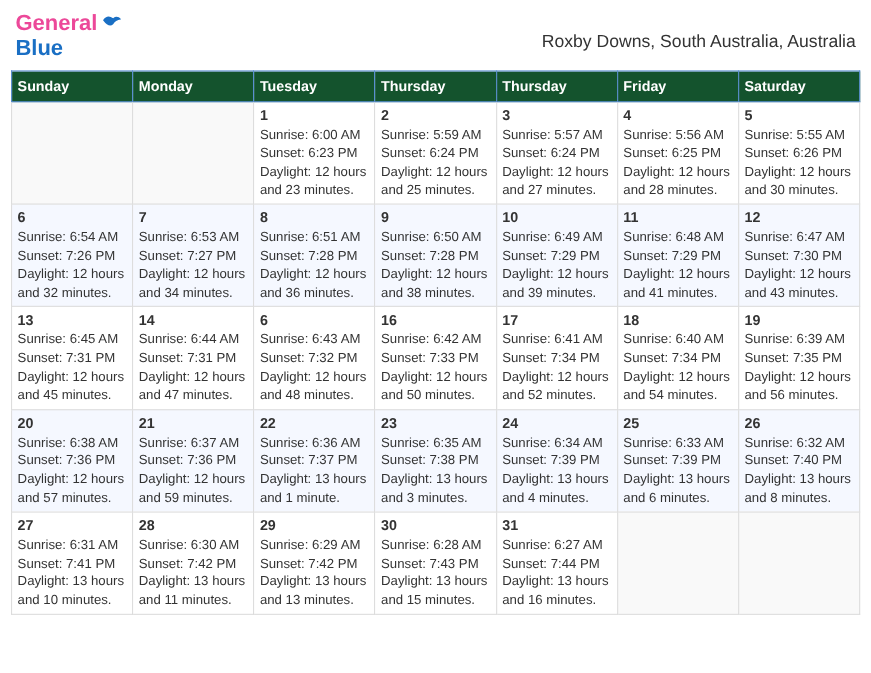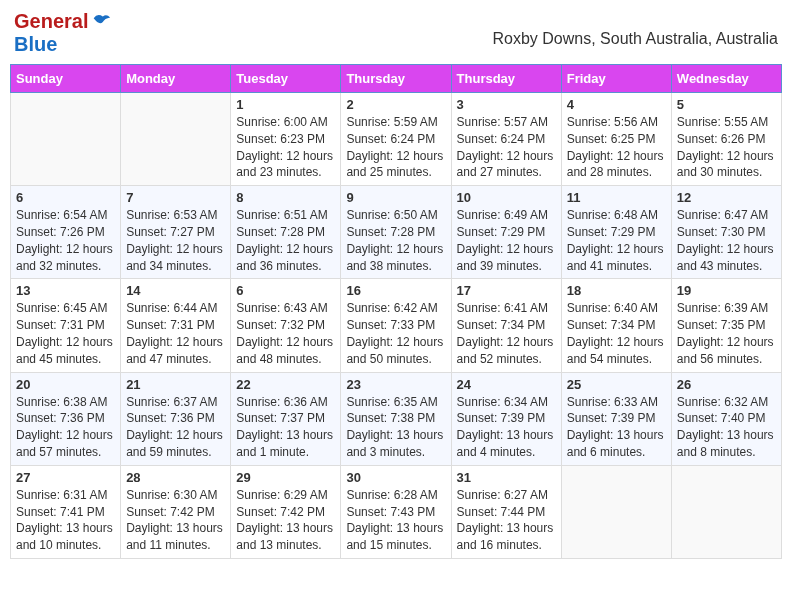--- a/index.html
+++ b/index.html
@@ -29,21 +29,21 @@
       font-size: 16px;
       color: #333;
       margin-top: 20px;
     }
     .calendar {
       width: 100%;
       border-collapse: collapse;
       border: 1px solid #ccc;
     }
     .calendar th {
-      background-color: #d946ef;
+      background-color: #14532d;
       color: #fff;
       text-align: left;
       padding: 6px 5px;
       font-size: 13px;
       font-weight: bold;
       border: 1px solid #5a8fd0;
     }
     .calendar td {
       vertical-align: top;
       padding: 4px 5px;
@@ -72,21 +72,21 @@
       color: #333;
     }
     .logo-wrap {
       display: flex;
       flex-direction: column;
     }
     .logo-line {
       display: flex;
       align-items: center;
     }
-    .logo-text-general { color: #b91c1c; font-size: 20px; font-weight: bold; }
+    .logo-text-general { color: #ec4899; font-size: 20px; font-weight: bold; }
     .logo-text-blue { color: #1a6fc4; font-size: 20px; font-weight: bold; }
     .logo-bird {
       margin-left: 2px;
     }
   </style>
 </head>
 <body>
 
 <div class="header">
   <div class="logo-wrap">
@@ -108,21 +108,21 @@
 <table class="calendar">
   <thead>
     <tr>
 
     <th>Sunday</th>
         <th>Monday</th>
         <th>Tuesday</th>
         <th>Thursday</th>
         <th>Thursday</th>
         <th>Friday</th>
-        <th>Wednesday</th>
+        <th>Saturday</th>
       </tr>
   </thead>
   <tbody id="calendar-body">
   <tr>
         <td class="empty"></td>
         <td class="empty"></td>
         <td>
           <span class="day-num">1</span>
           <div class="day-info">Sunrise: 6:00 AM<br>Sunset: 6:23 PM<br>Daylight: 12 hours and 23 minutes.</div>
         </td>

